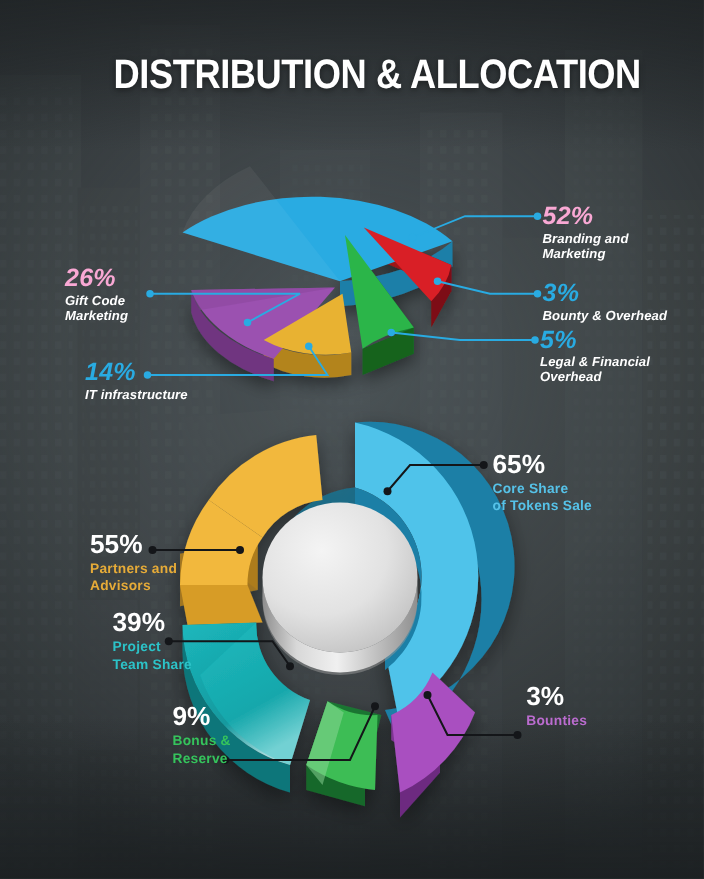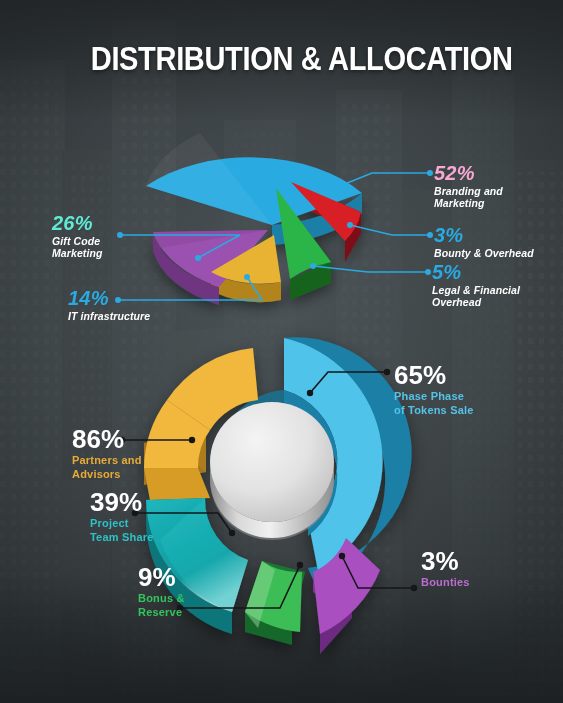--- a/index.html
+++ b/index.html
@@ -42,21 +42,21 @@
   .lbl .pct{
     font-weight:bold;font-style:italic;font-size:20px;
     letter-spacing:.2px;display:block;
   }
   .lbl .sub{
     font-style:italic;font-size:10.5px;display:block;margin-top:1px;
     letter-spacing:.1px;
     font-weight:bold;
   }
   
-  .lbl.up .pct{font-style:normal;font-weight:bold;font-size:26px;letter-spacing:0;}
+  .lbl.up .pct{font-style:normal;font-weight:bold;font-size:21px;letter-spacing:0;}
   .lbl.up .sub{font-style:normal;font-size:11px;letter-spacing:.2px;line-height:1.2;}
   .ta-l{text-align:left;}
 </style>
 </head>
 <body>
 
 <div id="bg">
   <div class="sky"></div>
   <svg width="563" height="703" viewBox="0 0 563 703" style="position:absolute;left:0;top:0;opacity:.5">
     <defs>
@@ -172,21 +172,21 @@
 <div class="lbl ta-l" style="left:434px;top:225px;">
   <span class="pct" style="color:#29abe2">3%</span>
   <span class="sub" style="color:#ffffff">Bounty &amp; Overhead</span>
 </div>
 <div class="lbl ta-l" style="left:432px;top:262px;">
   <span class="pct" style="color:#29abe2">5%</span>
   <span class="sub" style="color:#ffffff">Legal &amp; Financial</span>
   <span class="sub" style="color:#ffffff">Overhead</span>
 </div>
 <div class="lbl ta-l" style="left:52px;top:213px;">
-  <span class="pct" style="color:#5eead4">26%</span>
+  <span class="pct" style="color:#f9a8d4">26%</span>
   <span class="sub" style="color:#ffffff">Gift Code</span>
   <span class="sub" style="color:#ffffff">Marketing</span>
 </div>
 <div class="lbl ta-l" style="left:68px;top:288px;">
   <span class="pct" style="color:#29abe2">14%</span>
   <span class="sub" style="color:#ffffff">IT infrastructure</span>
 </div>
 
 <div class="stage">
 <svg width="563" height="703" viewBox="0 0 563 703">
@@ -279,34 +279,34 @@
     <circle cx="414" cy="588" r="3.2"></circle>
     <circle cx="180" cy="608" r="3.2"></circle>
     <circle cx="135" cy="513" r="3.2"></circle>
     <circle cx="122" cy="440" r="3.2"></circle>
   </g>
 </svg>
 </div>
 
 <div class="lbl up ta-l" style="left:394px;top:361px;">
   <span class="pct" style="color:#ffffff">65%</span>
-  <span class="sub" style="color:#56c2e8">Phase Phase</span>
+  <span class="sub" style="color:#56c2e8">Core Share</span>
   <span class="sub" style="color:#56c2e8">of Tokens Sale</span>
 </div>
 <div class="lbl up ta-l" style="left:421px;top:547px;">
   <span class="pct" style="color:#ffffff">3%</span>
   <span class="sub" style="color:#bb6ccf">Bounties</span>
 </div>
 <div class="lbl up ta-l" style="left:138px;top:563px;">
   <span class="pct" style="color:#ffffff">9%</span>
   <span class="sub" style="color:#35c45c">Bonus &amp;</span>
   <span class="sub" style="color:#35c45c">Reserve</span>
 </div>
 <div class="lbl up ta-l" style="left:90px;top:488px;">
   <span class="pct" style="color:#ffffff">39%</span>
   <span class="sub" style="color:#2cc3c8">Project</span>
   <span class="sub" style="color:#2cc3c8">Team Share</span>
 </div>
 <div class="lbl up ta-l" style="left:72px;top:425px;">
-  <span class="pct" style="color:#ffffff">86%</span>
+  <span class="pct" style="color:#ffffff">55%</span>
   <span class="sub" style="color:#e6ab38">Partners and</span>
   <span class="sub" style="color:#e6ab38">Advisors</span>
 </div>
 
 </body></html>

